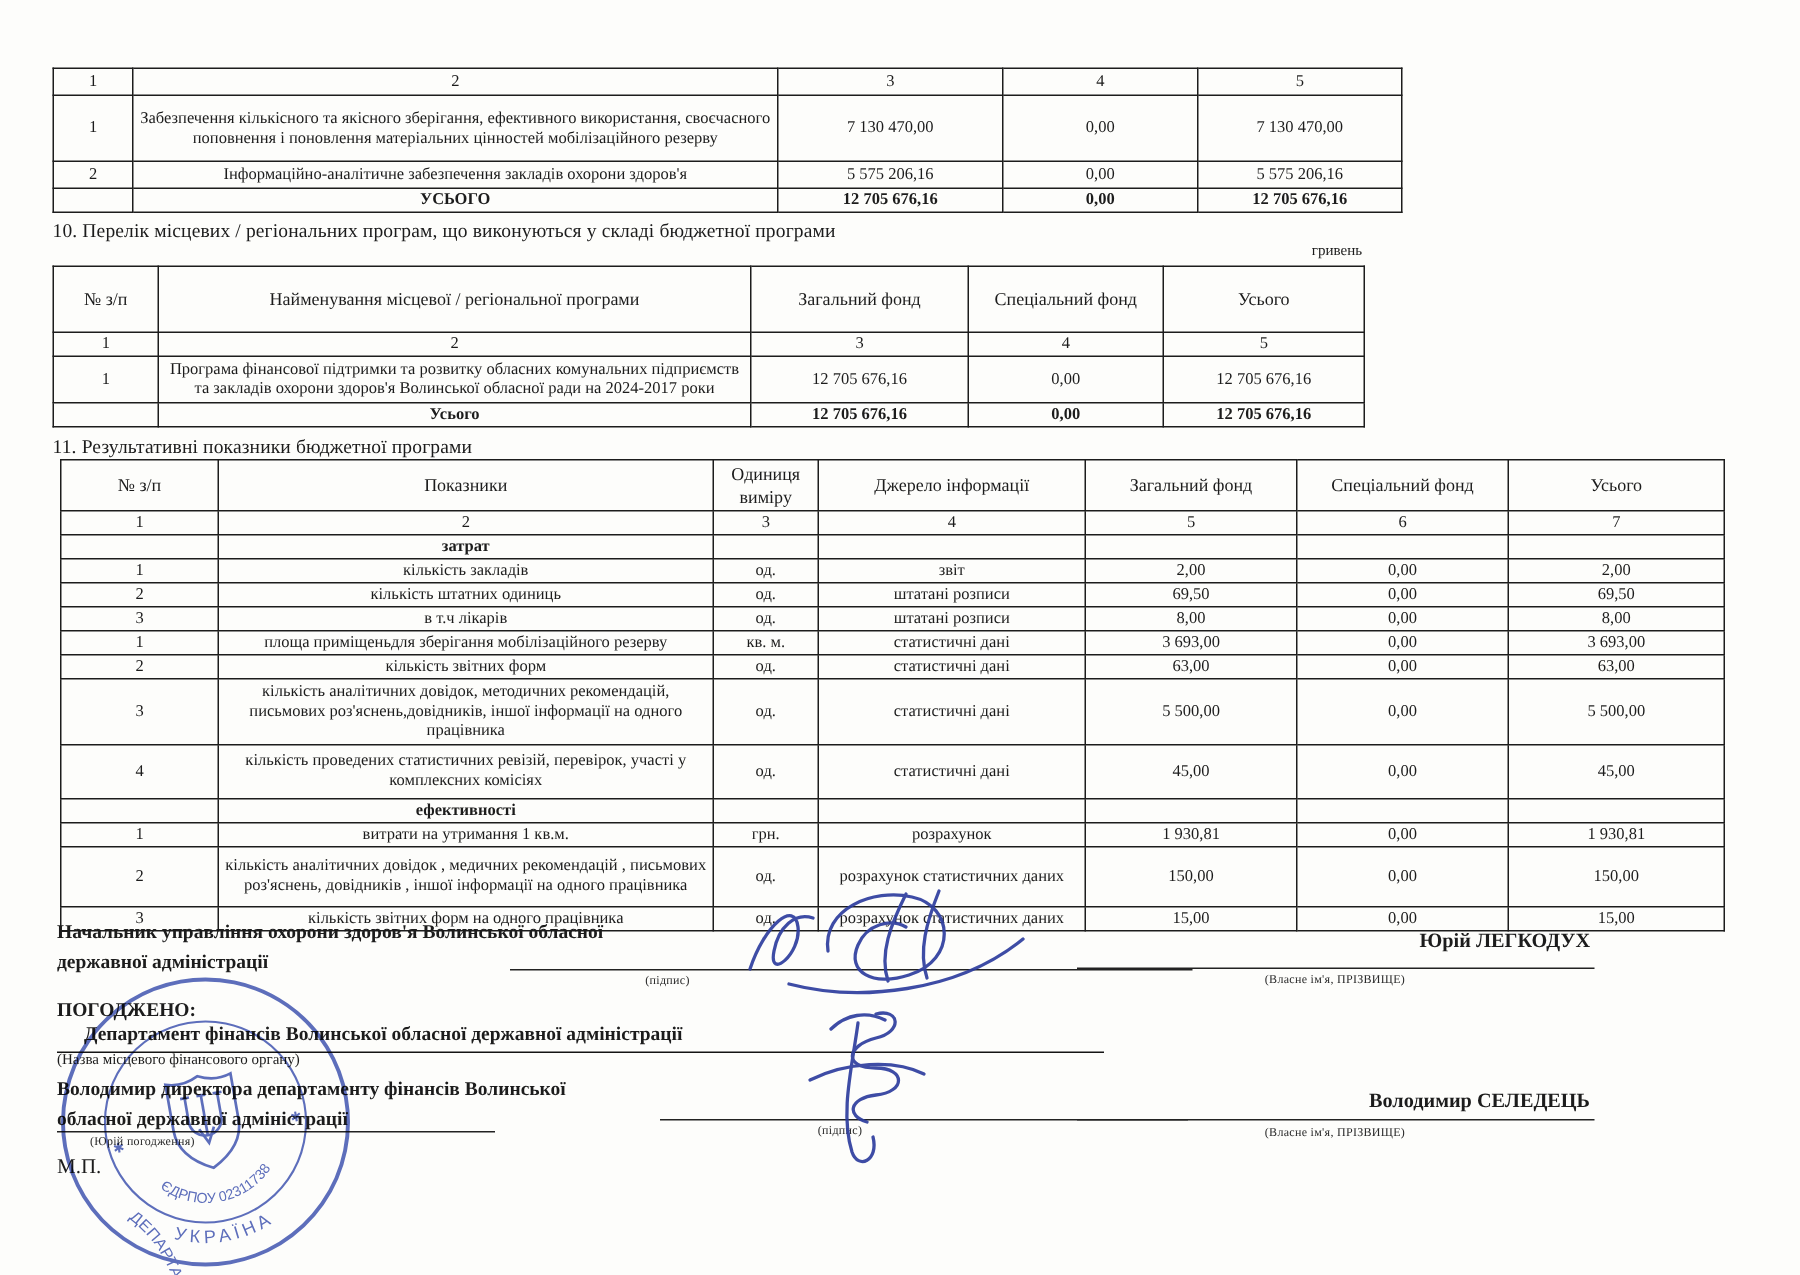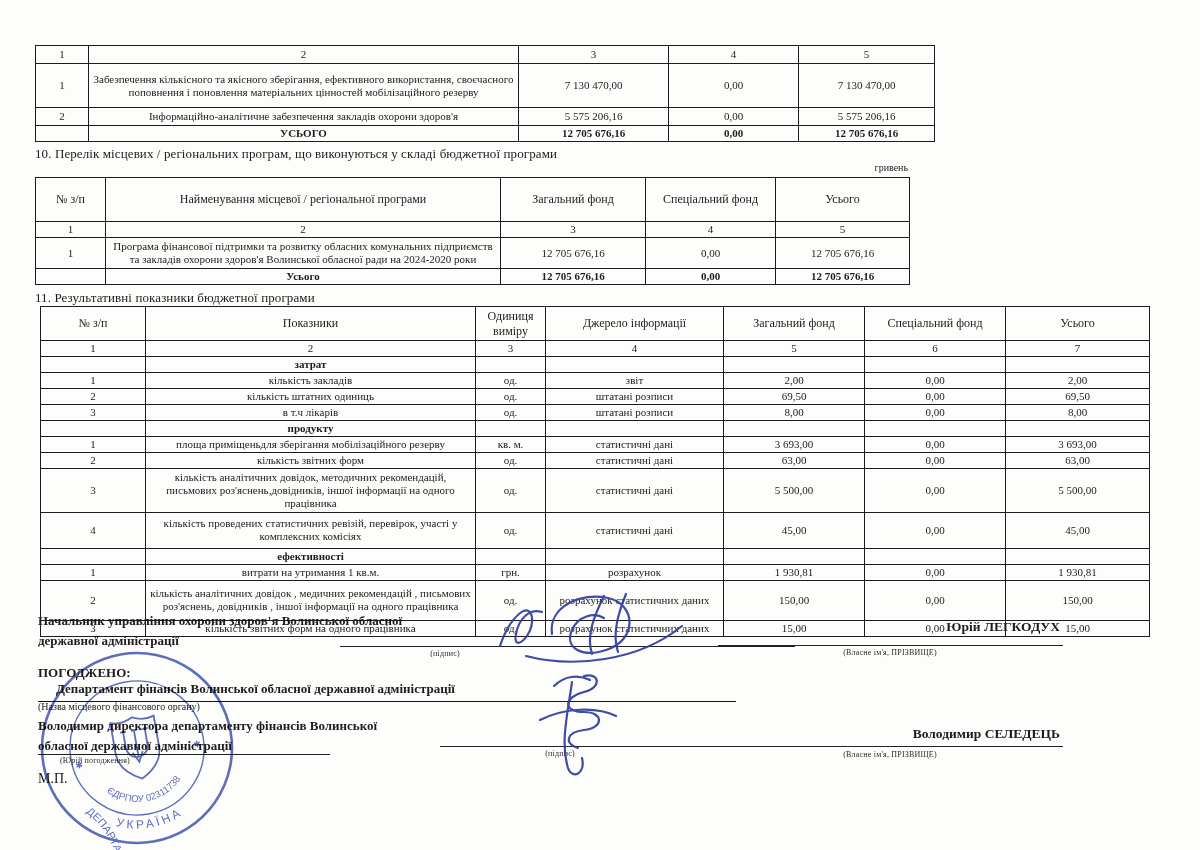--- a/index.html
+++ b/index.html
@@ -97,21 +97,21 @@
     </tr>
     <tr style="height:16px">
       <td>1</td>
       <td>2</td>
       <td>3</td>
       <td>4</td>
       <td>5</td>
     </tr>
     <tr style="height:31px">
       <td>1</td>
-      <td class="left">Програма фінансової підтримки та розвитку обласних комунальних підприємств та закладів охорони здоров'я Волинської обласної ради на 2024-2020 роки</td>
+      <td class="left">Програма фінансової підтримки та розвитку обласних комунальних підприємств та закладів охорони здоров'я Волинської обласної ради на 2024-2017 роки</td>
       <td>12 705 676,16</td>
       <td>0,00</td>
       <td>12 705 676,16</td>
     </tr>
     <tr style="height:15px">
       <td></td>
       <td class="left bold">Усього</td>
       <td class="bold">12 705 676,16</td>
       <td class="bold">0,00</td>
       <td class="bold">12 705 676,16</td>
@@ -181,29 +181,20 @@
     <tr style="height:13px">
       <td>3</td>
       <td>в т.ч лікарів</td>
       <td>од.</td>
       <td>штатані розписи</td>
       <td>8,00</td>
       <td>0,00</td>
       <td>8,00</td>
     </tr>
 
-    <tr style="height:13px">
-      <td></td>
-      <td class="bold">продукту</td>
-      <td></td>
-        <td></td>
-      <td></td>
-        <td></td>
-      <td></td>
-    </tr>
     <tr style="height:13px">
       <td>1</td>
       <td>площа приміщеньдля зберігання мобілізаційного резерву</td>
       <td>кв. м.</td>
       <td>статистичні дані</td>
       <td>3 693,00</td>
       <td>0,00</td>
       <td>3 693,00</td>
     </tr>
     <tr style="height:13px">

